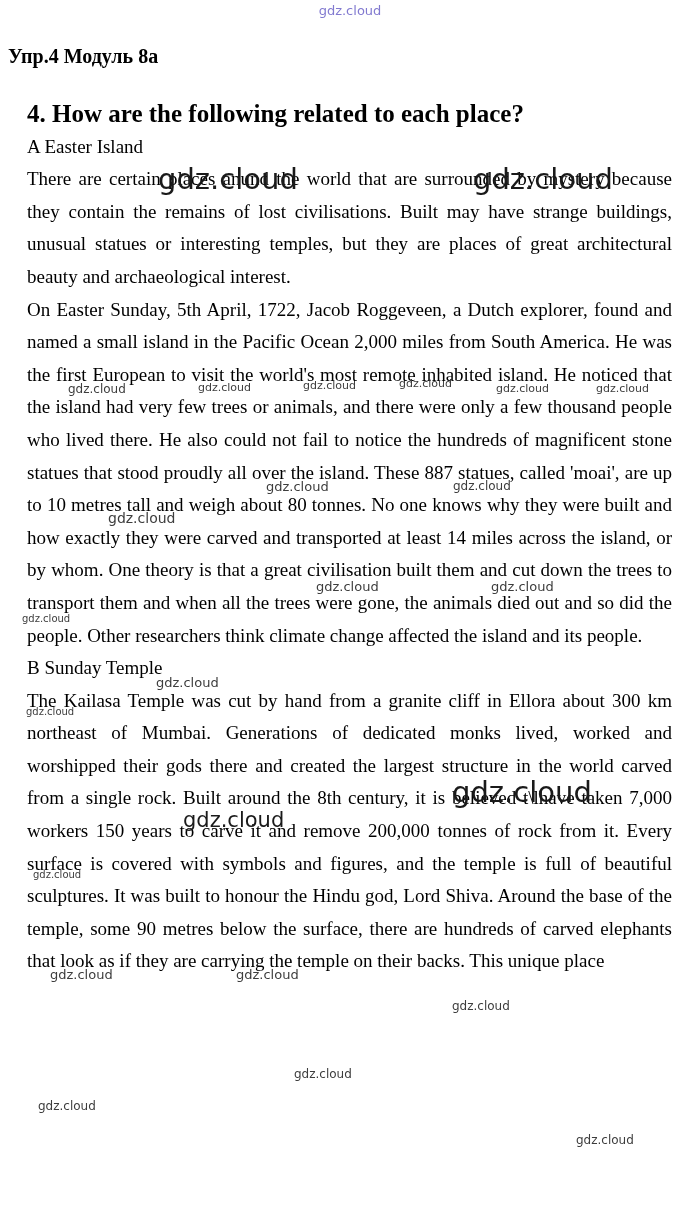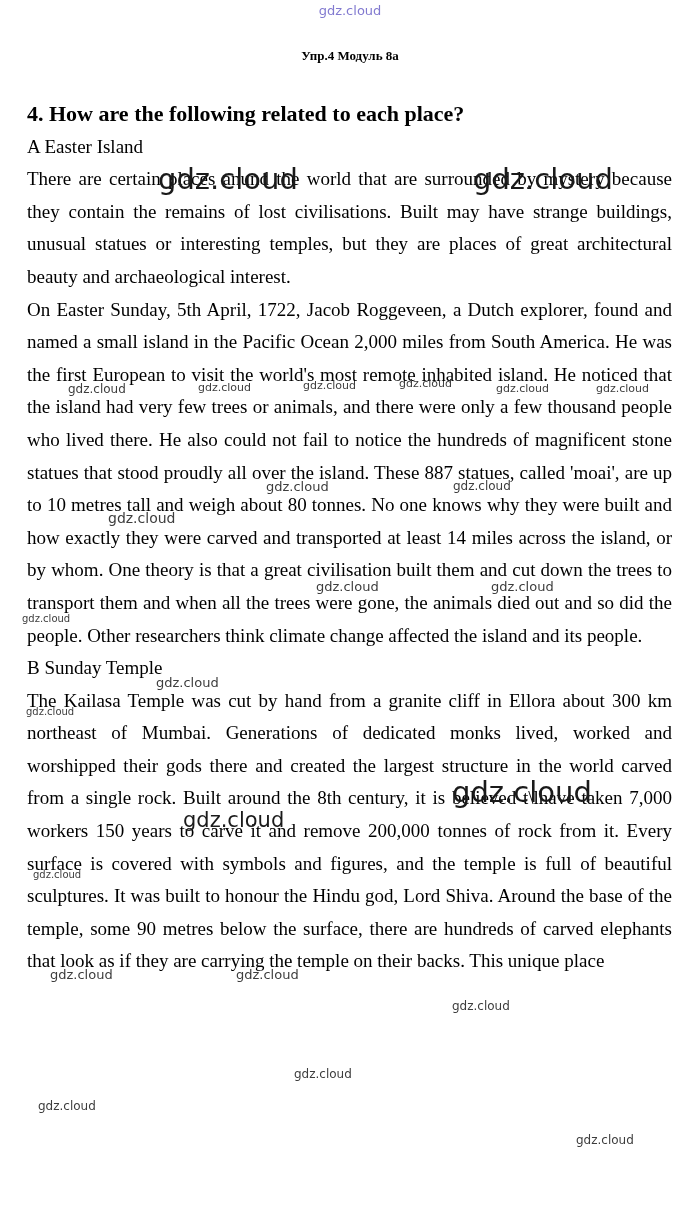--- a/index.html
+++ b/index.html
@@ -22,37 +22,38 @@
   }
   .top-wm {
     padding-top: 3px;
     text-align: center;
     font-family: "DejaVu Sans", sans-serif;
     font-size: 13px;
     color: #827ad0;
   }
   .title {
     margin: 26px 0 30px 0;
-    text-align: center;
-    font-size: 13px;
+    text-align: left;
+    font-size: 20px;
     font-weight: bold;
     line-height: 24px;
     font-family: "Liberation Serif", serif;
+    padding-left: 8px;
   }
   .content {
     padding: 0 28px 0 27px;
     font-size: 19px;
     line-height: 32.6px;
   }
   .content p {
     margin: 0;
   }
   .question {
     font-weight: bold;
-    font-size: 22px;
+    font-size: 25px;
   }
   .para {
     text-align: justify;
   }
   .wm-layer {
     position: absolute;
     left: 0;
     top: 0;
     width: 700px;
     height: 1208px;

